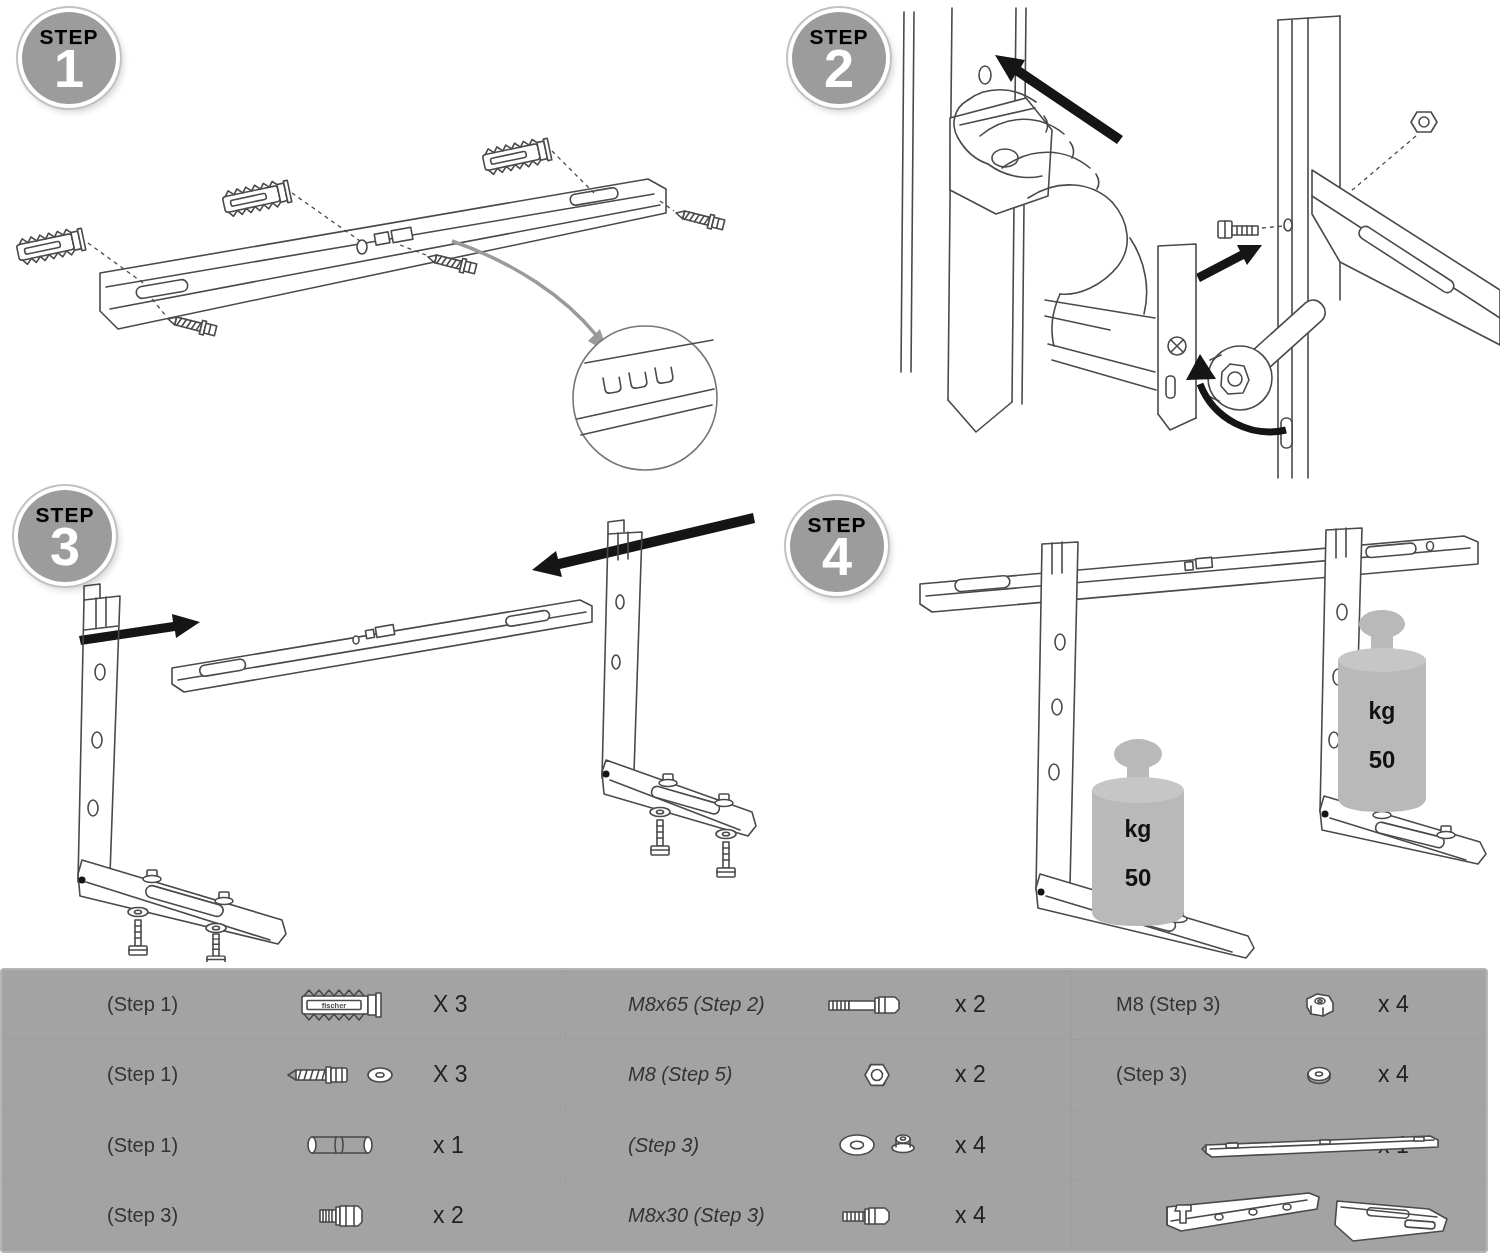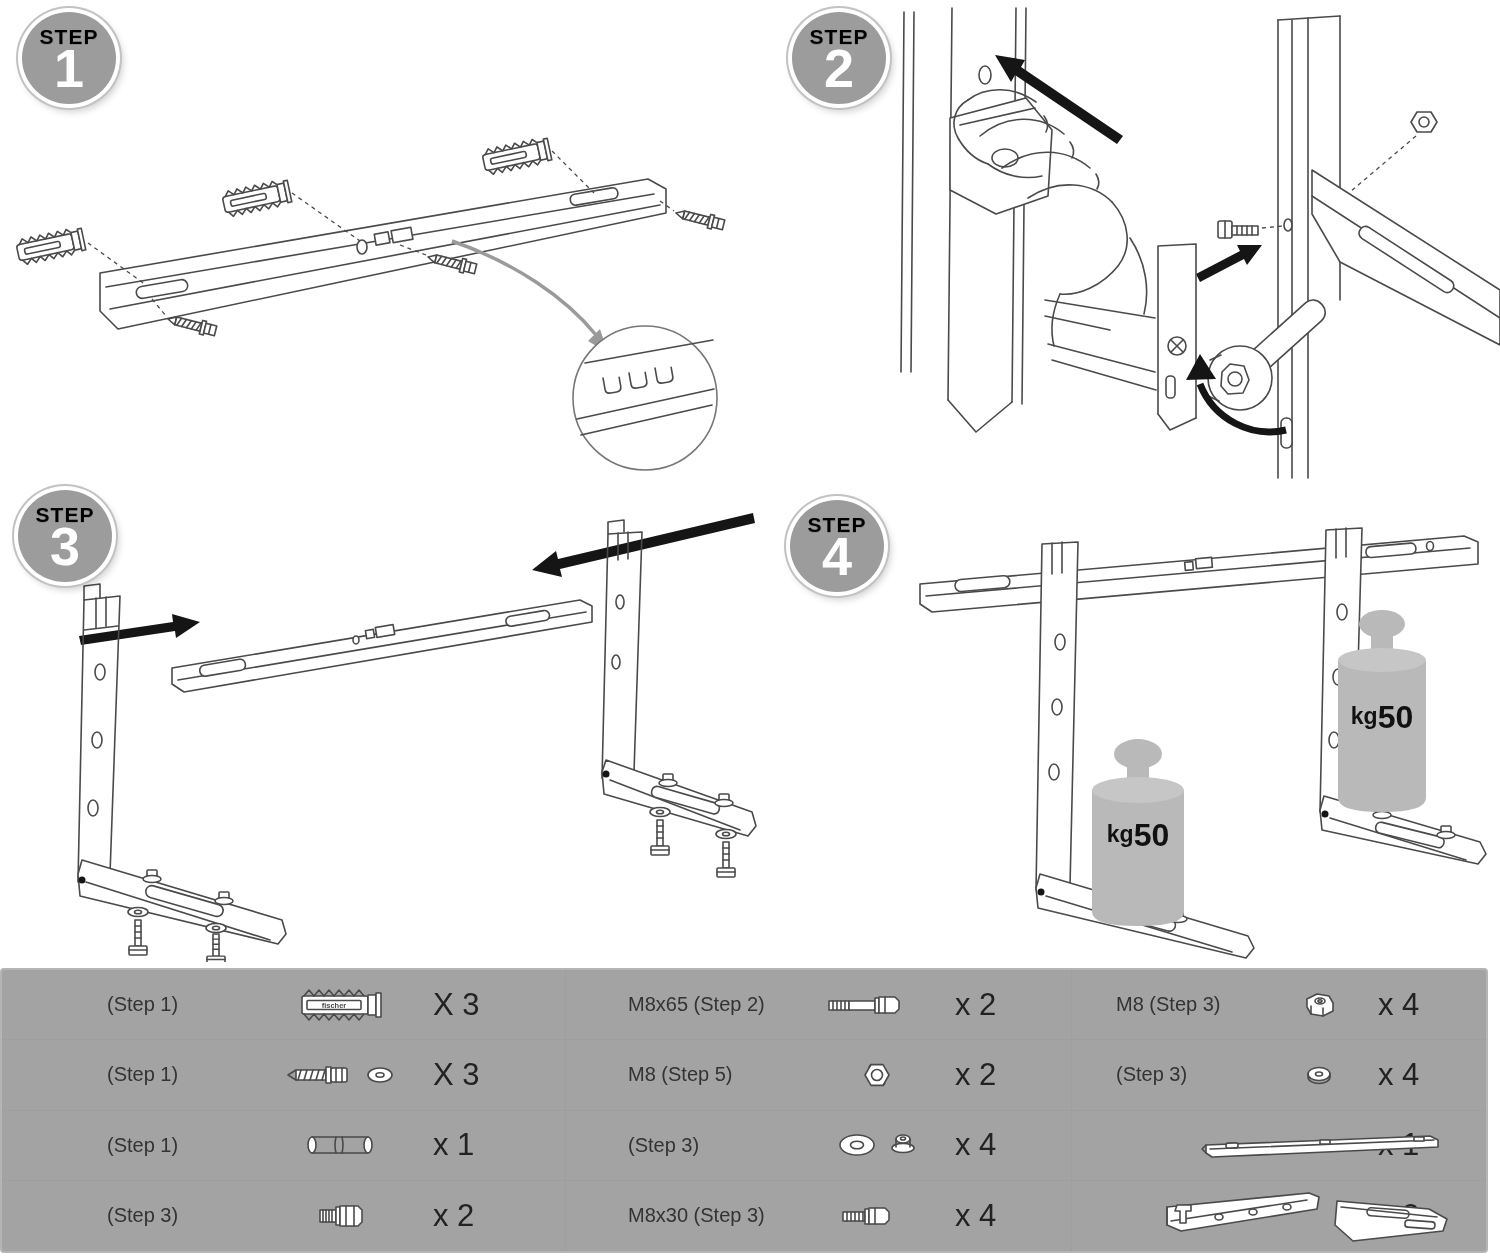--- a/index.html
+++ b/index.html
@@ -13,38 +13,38 @@
   .gray-arrow{stroke:#9a9a9a;stroke-width:3.5;fill:none;}
   .gray-head{fill:#9a9a9a;stroke:none;}
 
   .badge{position:absolute;width:94px;height:92px;border-radius:50%;background:#9c9c9c;
          border:4px solid #fff;box-shadow:0 0 0 2px #c2c2c2,3px 4px 7px rgba(0,0,0,.18);
          display:flex;flex-direction:column;align-items:center;justify-content:center;z-index:6;}
   .bw{font-weight:bold;font-size:21px;line-height:1;color:#000000;letter-spacing:1px;margin-top:3px;
       text-shadow:0 1px 0 #8a8a8a;}
   .bn{font-weight:bold;font-size:54px;line-height:.9;color:#fff;margin-top:-3px;}
 
-  .wlabel{position:absolute;display:flex;flex-direction:row;align-items:center;
+  .wlabel{position:absolute;display:flex;flex-direction:column;align-items:center;
           transform:translateX(-50%);color:#111;font-weight:bold;line-height:1.2;z-index:5;}
   .wu{font-size:23px;}
-  .wv{font-size:32px;}
+  .wv{font-size:24px;margin-top:20px;}
 
   .parts{position:absolute;left:0;top:968px;width:1484px;height:281px;
          border:2px solid #b5b5b5;border-radius:4px;display:grid;
          grid-template-columns:563px 506px 1fr;background:#a3a3a3;}
   .pcol{display:grid;grid-template-rows:repeat(4,1fr);}
   .pcol + .pcol{border-left:1.5px dotted #9a9a9a;}
   .prow{display:flex;align-items:center;border-bottom:1.5px dotted #9a9a9a;min-width:0;}
   .prow:last-child{border-bottom:none;}
   .lbl{font-size:20px;color:#333;white-space:nowrap;}
   .c1 .lbl{margin-left:105px;width:150px;}
-  .c2 .lbl{margin-left:62px;width:176px;}
+  .c2 .lbl{margin-left:62px;width:176px;font-style:italic;}
   .c3 .lbl{margin-left:44px;width:150px;}
   .ico{flex:1;display:flex;justify-content:center;align-items:center;min-width:0;}
-  .cnt{font-size:31px;color:#222;}
+  .cnt{font-size:23px;color:#222;}
   .c1 .cnt{width:132px;}
   .c2 .cnt{width:116px;}
   .c3 .cnt{width:108px;}
 </style>
 </head>
 <body>
 
 <div class="canvas">
 
   <div class="badge" style="left:18px;top:8px">

